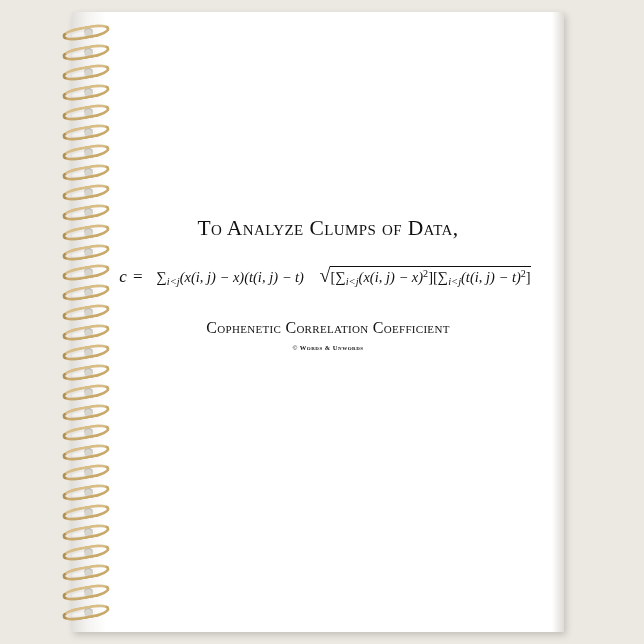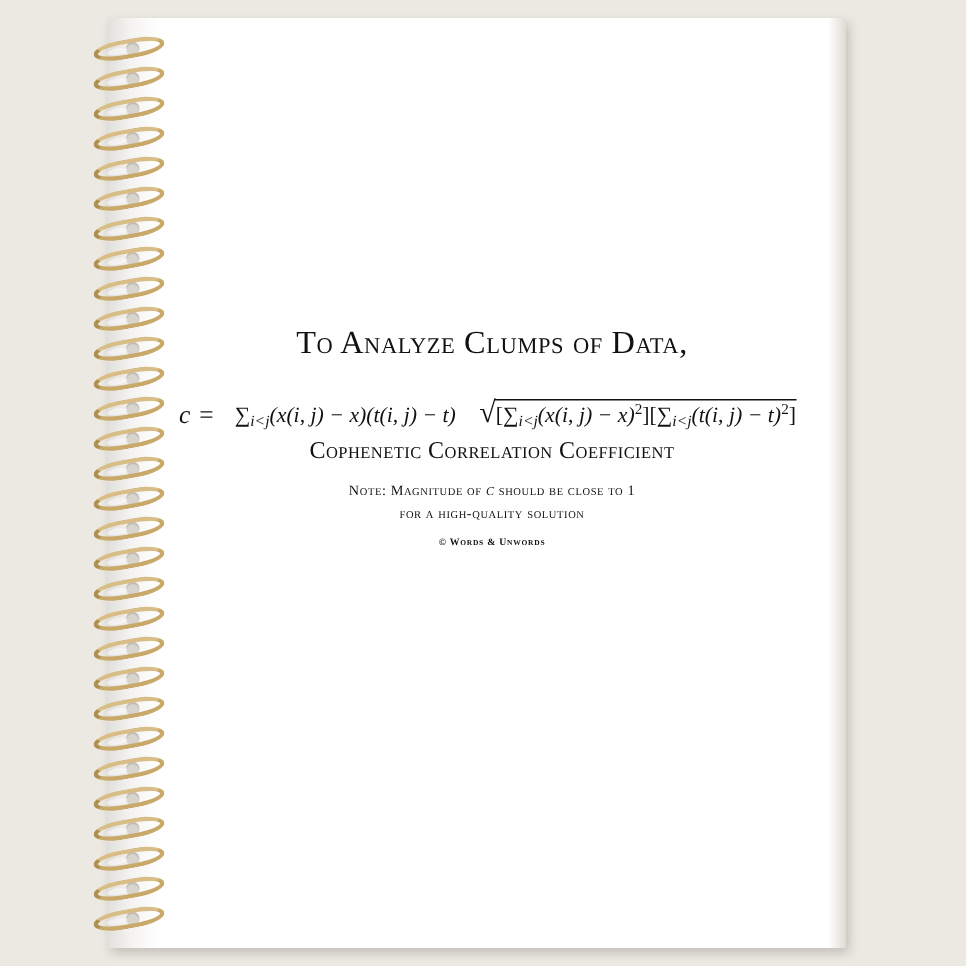--- a/index.html
+++ b/index.html
@@ -171,21 +171,21 @@
     font-size: 0.72em;
     vertical-align: -0.28em;
     font-style: italic;
   }
   .sup {
     font-size: 0.7em;
     vertical-align: 0.5em;
   }
 
   .subtitle {
-    margin-top: 5px;
+    margin-top: 32px;
     font-size: 16px;
     letter-spacing: 0.3px;
     font-variant: small-caps;
   }
   .note {
     margin-top: 9px;
     font-size: 9.5px;
     letter-spacing: 0.4px;
     font-variant: small-caps;
     line-height: 1.55;
@@ -230,27 +230,20 @@
               <span class="sqrt-sym">√</span>
               <span class="sqrt-bar"></span>
               <span>[<span>∑</span><span class="sub">i&lt;j</span><span class="it">(x(i, j) − x)</span><span class="sup">2</span>]</span><span>[<span>∑</span><span class="sub">i&lt;j</span><span class="it">(t(i, j) − t)</span><span class="sup">2</span>]</span>
             </span>
           </span>
         </span>
       </div>
 
       <div class="subtitle">Cophenetic Correlation Coefficient</div>
 
-      <div class="note">
-        <span>Note: Magnitude of</span>
-        <span class="ital-c">c</span>
-        <span>should be close to 1</span>
-        <br>
-        <span>for a high-quality solution</span>
-      </div>
 
       <div class="credit">© Words &amp; Unwords</div>
     </div>
   <div class="hole" style="top: 16px;"></div>
       <div class="hole" style="top: 36px;"></div>
       <div class="hole" style="top: 56px;"></div>
       <div class="hole" style="top: 76px;"></div>
       <div class="hole" style="top: 96px;"></div>
       <div class="hole" style="top: 116px;"></div>
       <div class="hole" style="top: 136px;"></div>

